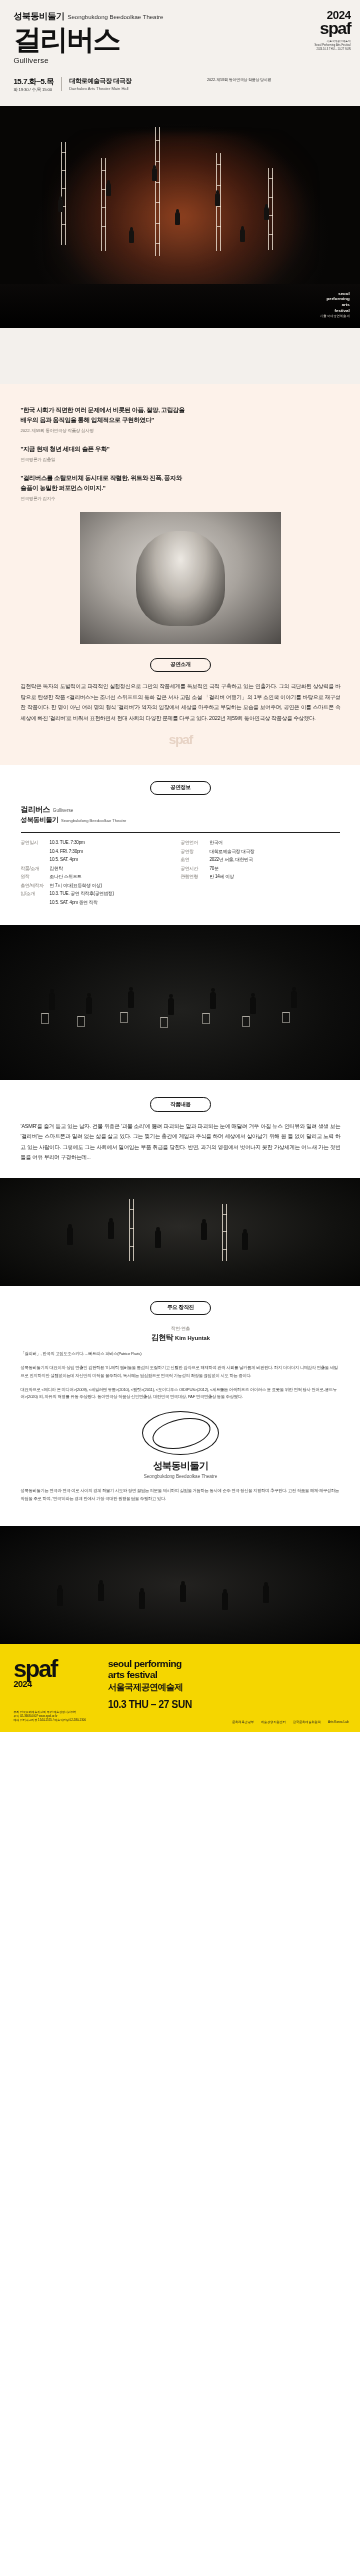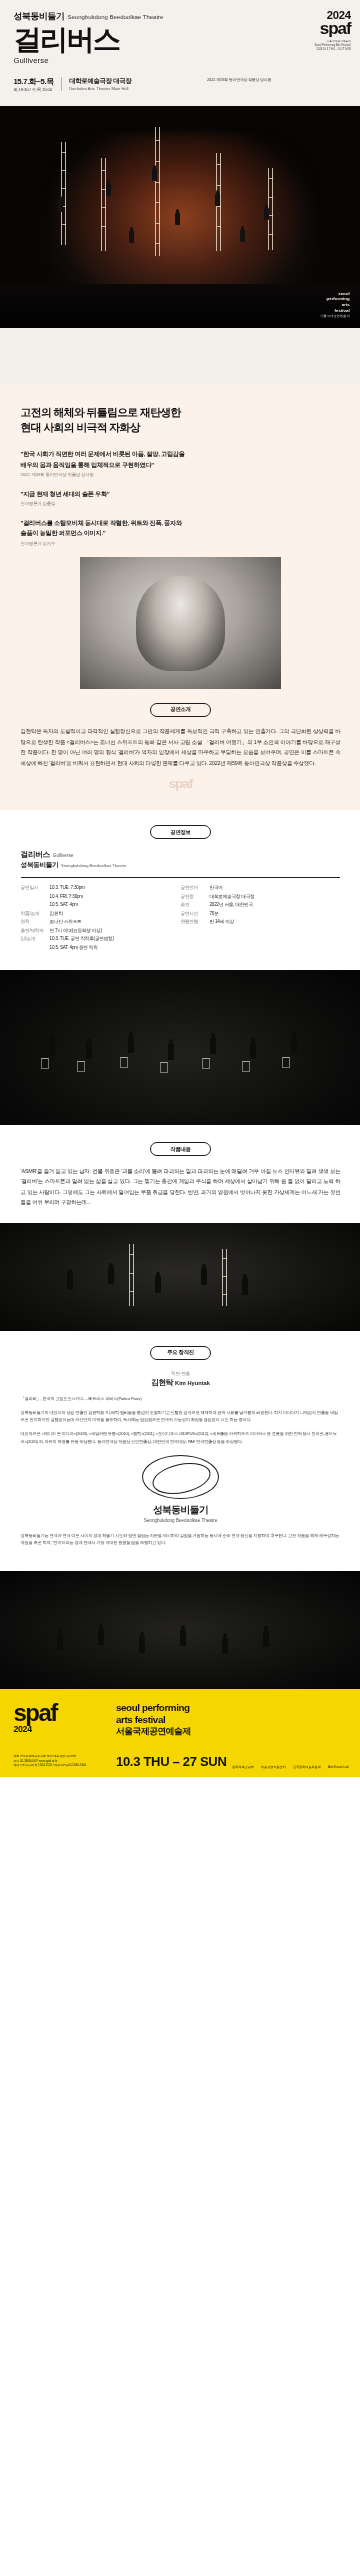--- a/index.html
+++ b/index.html
@@ -447,43 +447,43 @@
     color: #111;
   }
   .footer-year {
     font-size: 8.8px;
     font-weight: bold;
     color: #111;
     letter-spacing: -0.3px;
   }
   .footer-right {
     position: absolute;
-    left: 116px;
+    left: 108px;
     top: 13.4px;
   }
   .footer-en {
     font-size: 9.8px;
     font-weight: bold;
     letter-spacing: -0.4px;
     line-height: 1.18;
     color: #111;
   }
   .footer-ko {
     font-size: 8.8px;
     font-weight: bold;
     letter-spacing: -0.5px;
     color: #111;
     margin-top: 1px;
   }
   .footer-dates {
-    font-size: 13px;
+    font-size: 10px;
     font-weight: bold;
     letter-spacing: -0.3px;
     color: #111;
-    margin-top: 16px;
+    margin-top: 5px;
   }
   .footer-small {
     position: absolute;
     left: 13.4px;
     bottom: 9.3px;
     font-size: 2.9px;
     line-height: 1.5;
     color: #222;
     width: 82px;
   }
@@ -584,22 +584,20 @@
         <div class="bold" style="white-space:pre-line">seoul
 performing
 arts
 festival</div>
         <div class="ko">서울국제공연예술제</div>
       </div>
     </div>
   </div>
 
   <div class="concept">
-    <h2 style="white-space:pre-line">고전의 해체와 뒤틀림으로 재탄생한
-현대 사회의 비극적 자화상</h2>
 
     <div class="quote-block">
       <p style="white-space:pre-line">"한국 사회가 직면한 여러 문제에서 비롯된 아픔, 절망, 고립감을
 배우의 몸과 움직임을 통해 입체적으로 구현하였다"</p>
       <div class="src">2022. 제59회 동아연극상 작품상 심사평</div>
     </div>
     <div class="quote-block">
       <p style="white-space:pre-line">"지금 현재 청년 세대의 슬픈 우화"</p>
       <div class="src">연극평론가 김충일</div>
     </div>

